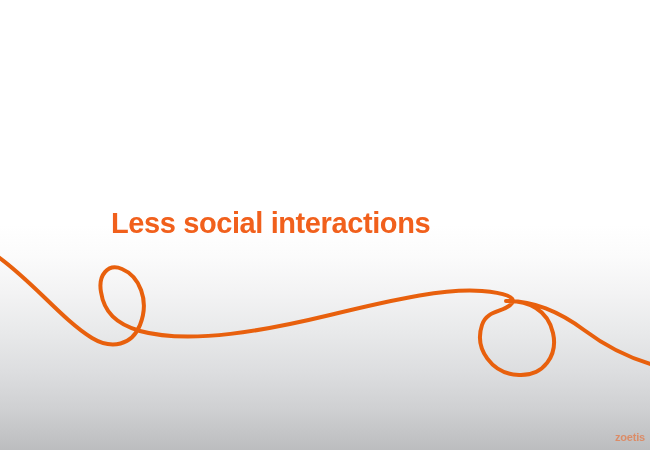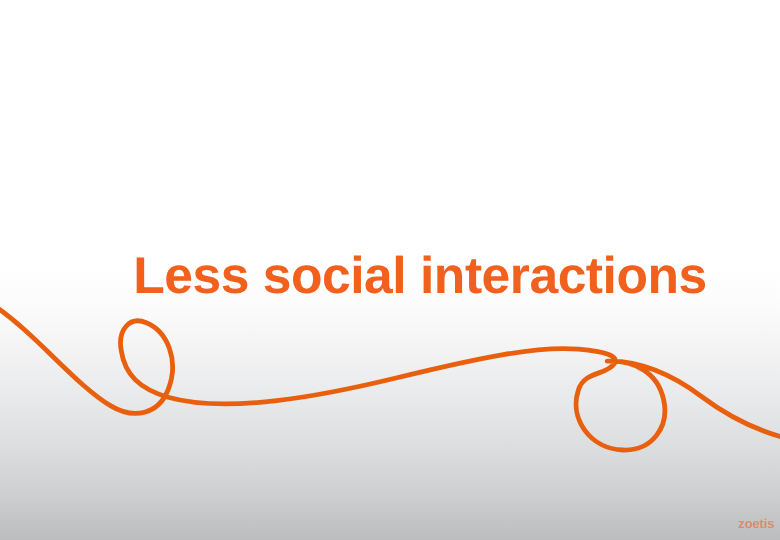--- a/index.html
+++ b/index.html
@@ -40,21 +40,21 @@
   }
 
   
   #headline {
     position: absolute;
     left: 111px;
     top: 209px;
     width: 460px;
     margin: 0;
     font-family: "Liberation Sans", sans-serif;
-    font-size: 43px;
+    font-size: 29px;
     font-weight: bold;
     letter-spacing: -0.4px;
     line-height: 1.0;
     white-space: nowrap;
     color: #f1601c;
   }
 
   
   #watermark {
     position: absolute;

